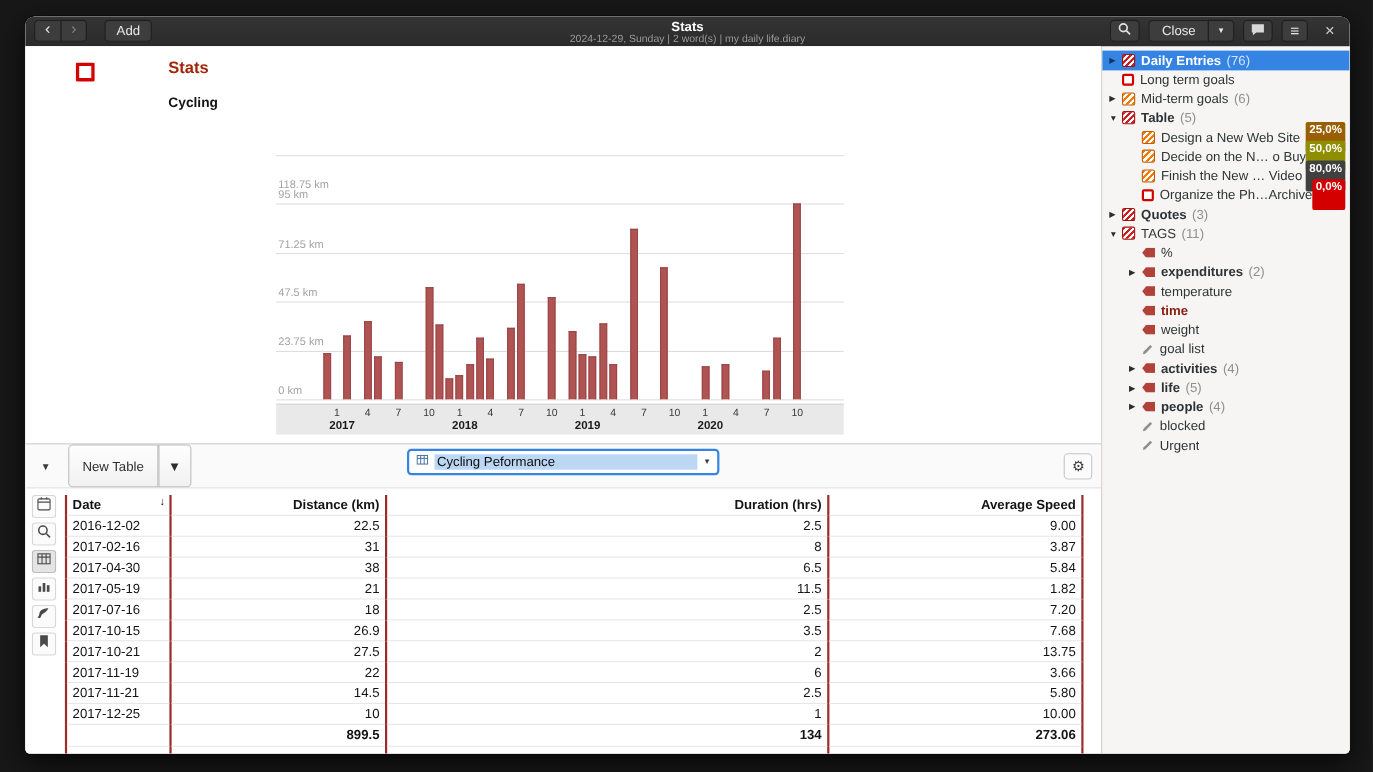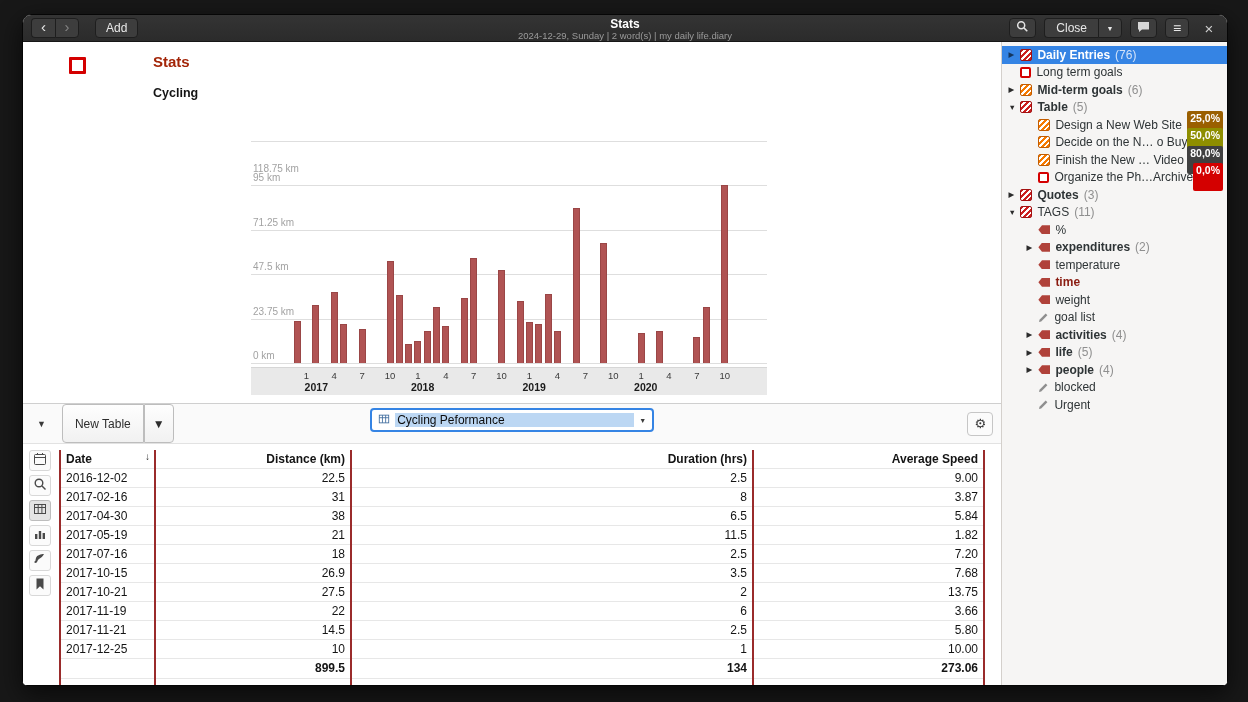--- a/index.html
+++ b/index.html
@@ -167,21 +167,21 @@
             <div class="ytick" style="top: 95.8px;">71.25 km</div>
             <div class="gridline" style="top: 64.4px;"></div>
             <div class="ytick" style="top: 51.4px;">95 km</div>
             <div class="gridline" style="top: 20px;"></div>
             <div class="ytick" style="top: 7px; margin-top: 35px;">118.75 km</div>
             <div class="xband">
               <div class="mtick" style="left: 47.3px;">1</div>
               <div class="mtick" style="left: 75.2px;">4</div>
               <div class="mtick" style="left: 103.1px;">7</div>
               <div class="mtick" style="left: 131px;">10</div>
-              <div class="yearlab" style="left: 48.3px; text-align: center;">2017</div>
+              <div class="yearlab" style="left: 48.3px;">2017</div>
               <div class="mtick" style="left: 158.9px;">1</div>
               <div class="mtick" style="left: 186.8px;">4</div>
               <div class="mtick" style="left: 214.7px;">7</div>
               <div class="mtick" style="left: 242.6px;">10</div>
               <div class="yearlab" style="left: 159.9px;">2018</div>
               <div class="mtick" style="left: 270.5px;">1</div>
               <div class="mtick" style="left: 298.4px;">4</div>
               <div class="mtick" style="left: 326.3px;">7</div>
               <div class="mtick" style="left: 354.2px;">10</div>
               <div class="yearlab" style="left: 271.5px;">2019</div>
@@ -391,21 +391,21 @@
           <span class="count">(76)</span>
         </div>
         <div class="tree-row">
           <span class="expander"></span>
           <span class="ic ic-todo"></span>
           <span class="tree-label">Long term goals</span>
         </div>
         <div class="tree-row">
           <span class="expander">▶</span>
           <span class="ic ic-task"></span>
-          <span class="tree-label" style="font-weight: 700;">Mid-term goals</span>
+          <span class="tree-label" style="font-weight: 400;">Mid-term goals</span>
           <span class="count">(6)</span>
         </div>
         <div class="tree-row">
           <span class="expander">▼</span>
           <span class="ic ic-entry"></span>
           <span class="tree-label" style="font-weight: 700;">Table</span>
           <span class="count">(5)</span>
         </div>
         <div class="tree-row lvl1">
           <span class="expander"></span>

